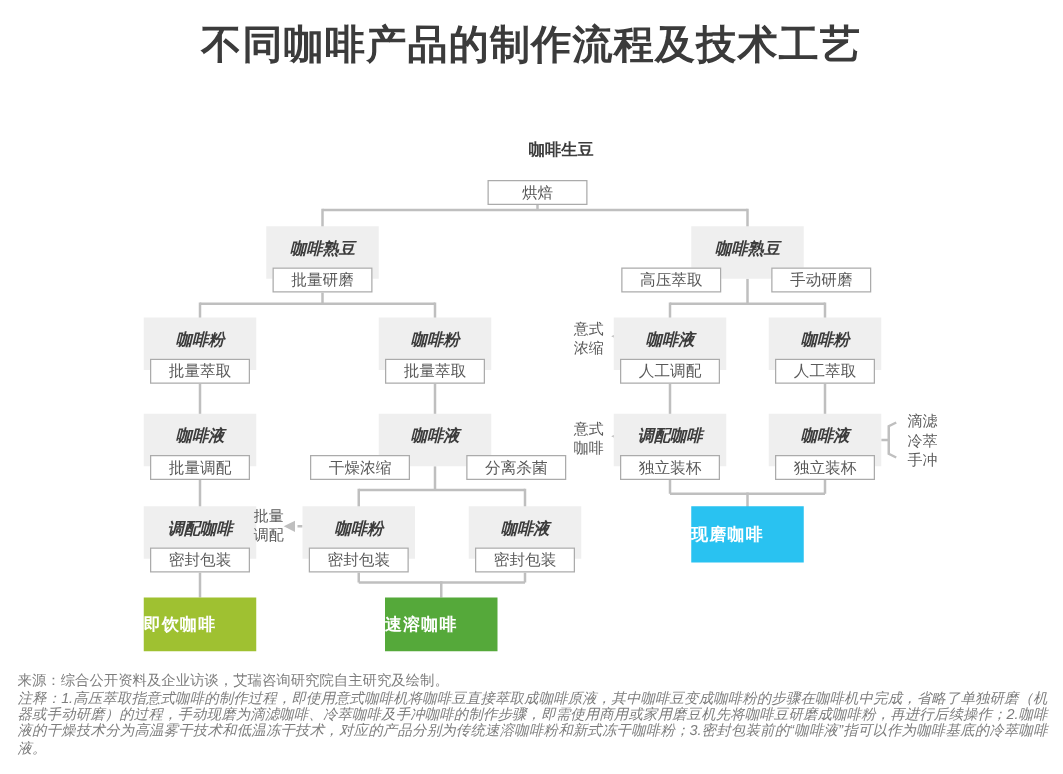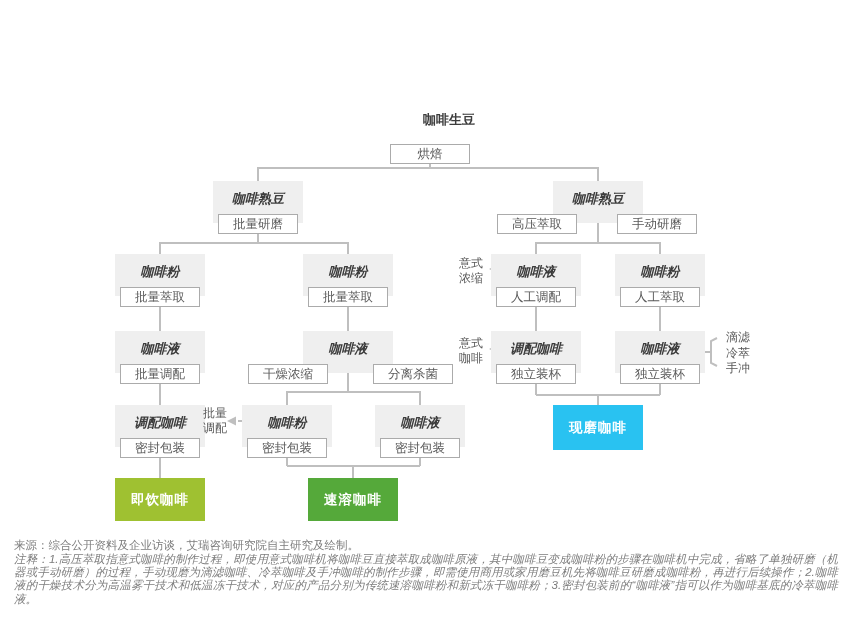--- a/index.html
+++ b/index.html
@@ -7,36 +7,37 @@
   .canvas{position:relative;width:850px;height:619px;background:#fff;overflow:hidden;}
   .title{position:absolute;left:0;top:14px;width:850px;text-align:center;
          font-size:32px;font-weight:800;color:#3b3b3b;letter-spacing:1px;}
   .svg-layer{position:absolute;left:0;top:0;z-index:0;}
   .node{position:absolute;width:90px;height:42px;background:#efefef;z-index:1;
         text-align:center;font-size:13px;font-weight:bold;color:#3c3c3c;font-style:italic;}
   .node .nlabel{display:block;padding-top:9px;}
   .toplabel{position:absolute;width:90px;text-align:right;font-size:13px;font-weight:bold;color:#3c3c3c;z-index:1;}
   .step{position:absolute;width:78px;height:18px;background:#fff;border:1px solid #ababab;z-index:2;
         text-align:center;font-size:12.5px;color:#595959;line-height:18px;}
-  .product{position:absolute;width:90px;height:43px;z-index:2;text-align:center;
+  .product{position:absolute;width:90px;height:43px;z-index:2;text-align:left;
            font-size:13.5px;font-weight:bold;color:#fff;line-height:43px;letter-spacing:1px;}
   .side-label{position:absolute;font-size:12px;color:#595959;line-height:15px;white-space:pre-line;z-index:2;}
   .brew-label{position:absolute;font-size:12px;color:#595959;line-height:15.5px;white-space:pre-line;z-index:2;}
   .source-text{position:absolute;left:14px;top:539px;width:824px;font-size:11.5px;color:#7d7d7d;line-height:13.5px;}
   .notes-text{position:absolute;left:14px;top:553px;width:824px;font-size:11.5px;color:#7d7d7d;line-height:13.2px;
               text-align:justify;font-style:italic;}
   .footer{position:absolute;left:0;top:592px;width:850px;height:27px;border-top:1px solid #dcdcdc;}
   .footer .f-left{position:absolute;left:14px;top:6px;font-size:12px;color:#9a9a9a;}
   .footer .f-right{position:absolute;right:14px;top:6px;font-size:12px;color:#9a9a9a;}
 </style>
 </head>
 <body>
 
 <div class="canvas">
 
+  <div class="title">不同咖啡产品的制作流程及技术工艺</div>
 
   <svg class="svg-layer" width="850" height="619" viewBox="0 0 850 619">
     <g stroke="#bfbfbf" stroke-width="2" fill="none">
       <polyline points="430,156 430,168"></polyline>
       <polyline points="258,168 598,168"></polyline>
       <polyline points="258,167 258,182"></polyline>
       <polyline points="598,167 598,182"></polyline>
 
       <polyline points="258,234 258,243"></polyline>
       <polyline points="160,243 348,243"></polyline>

